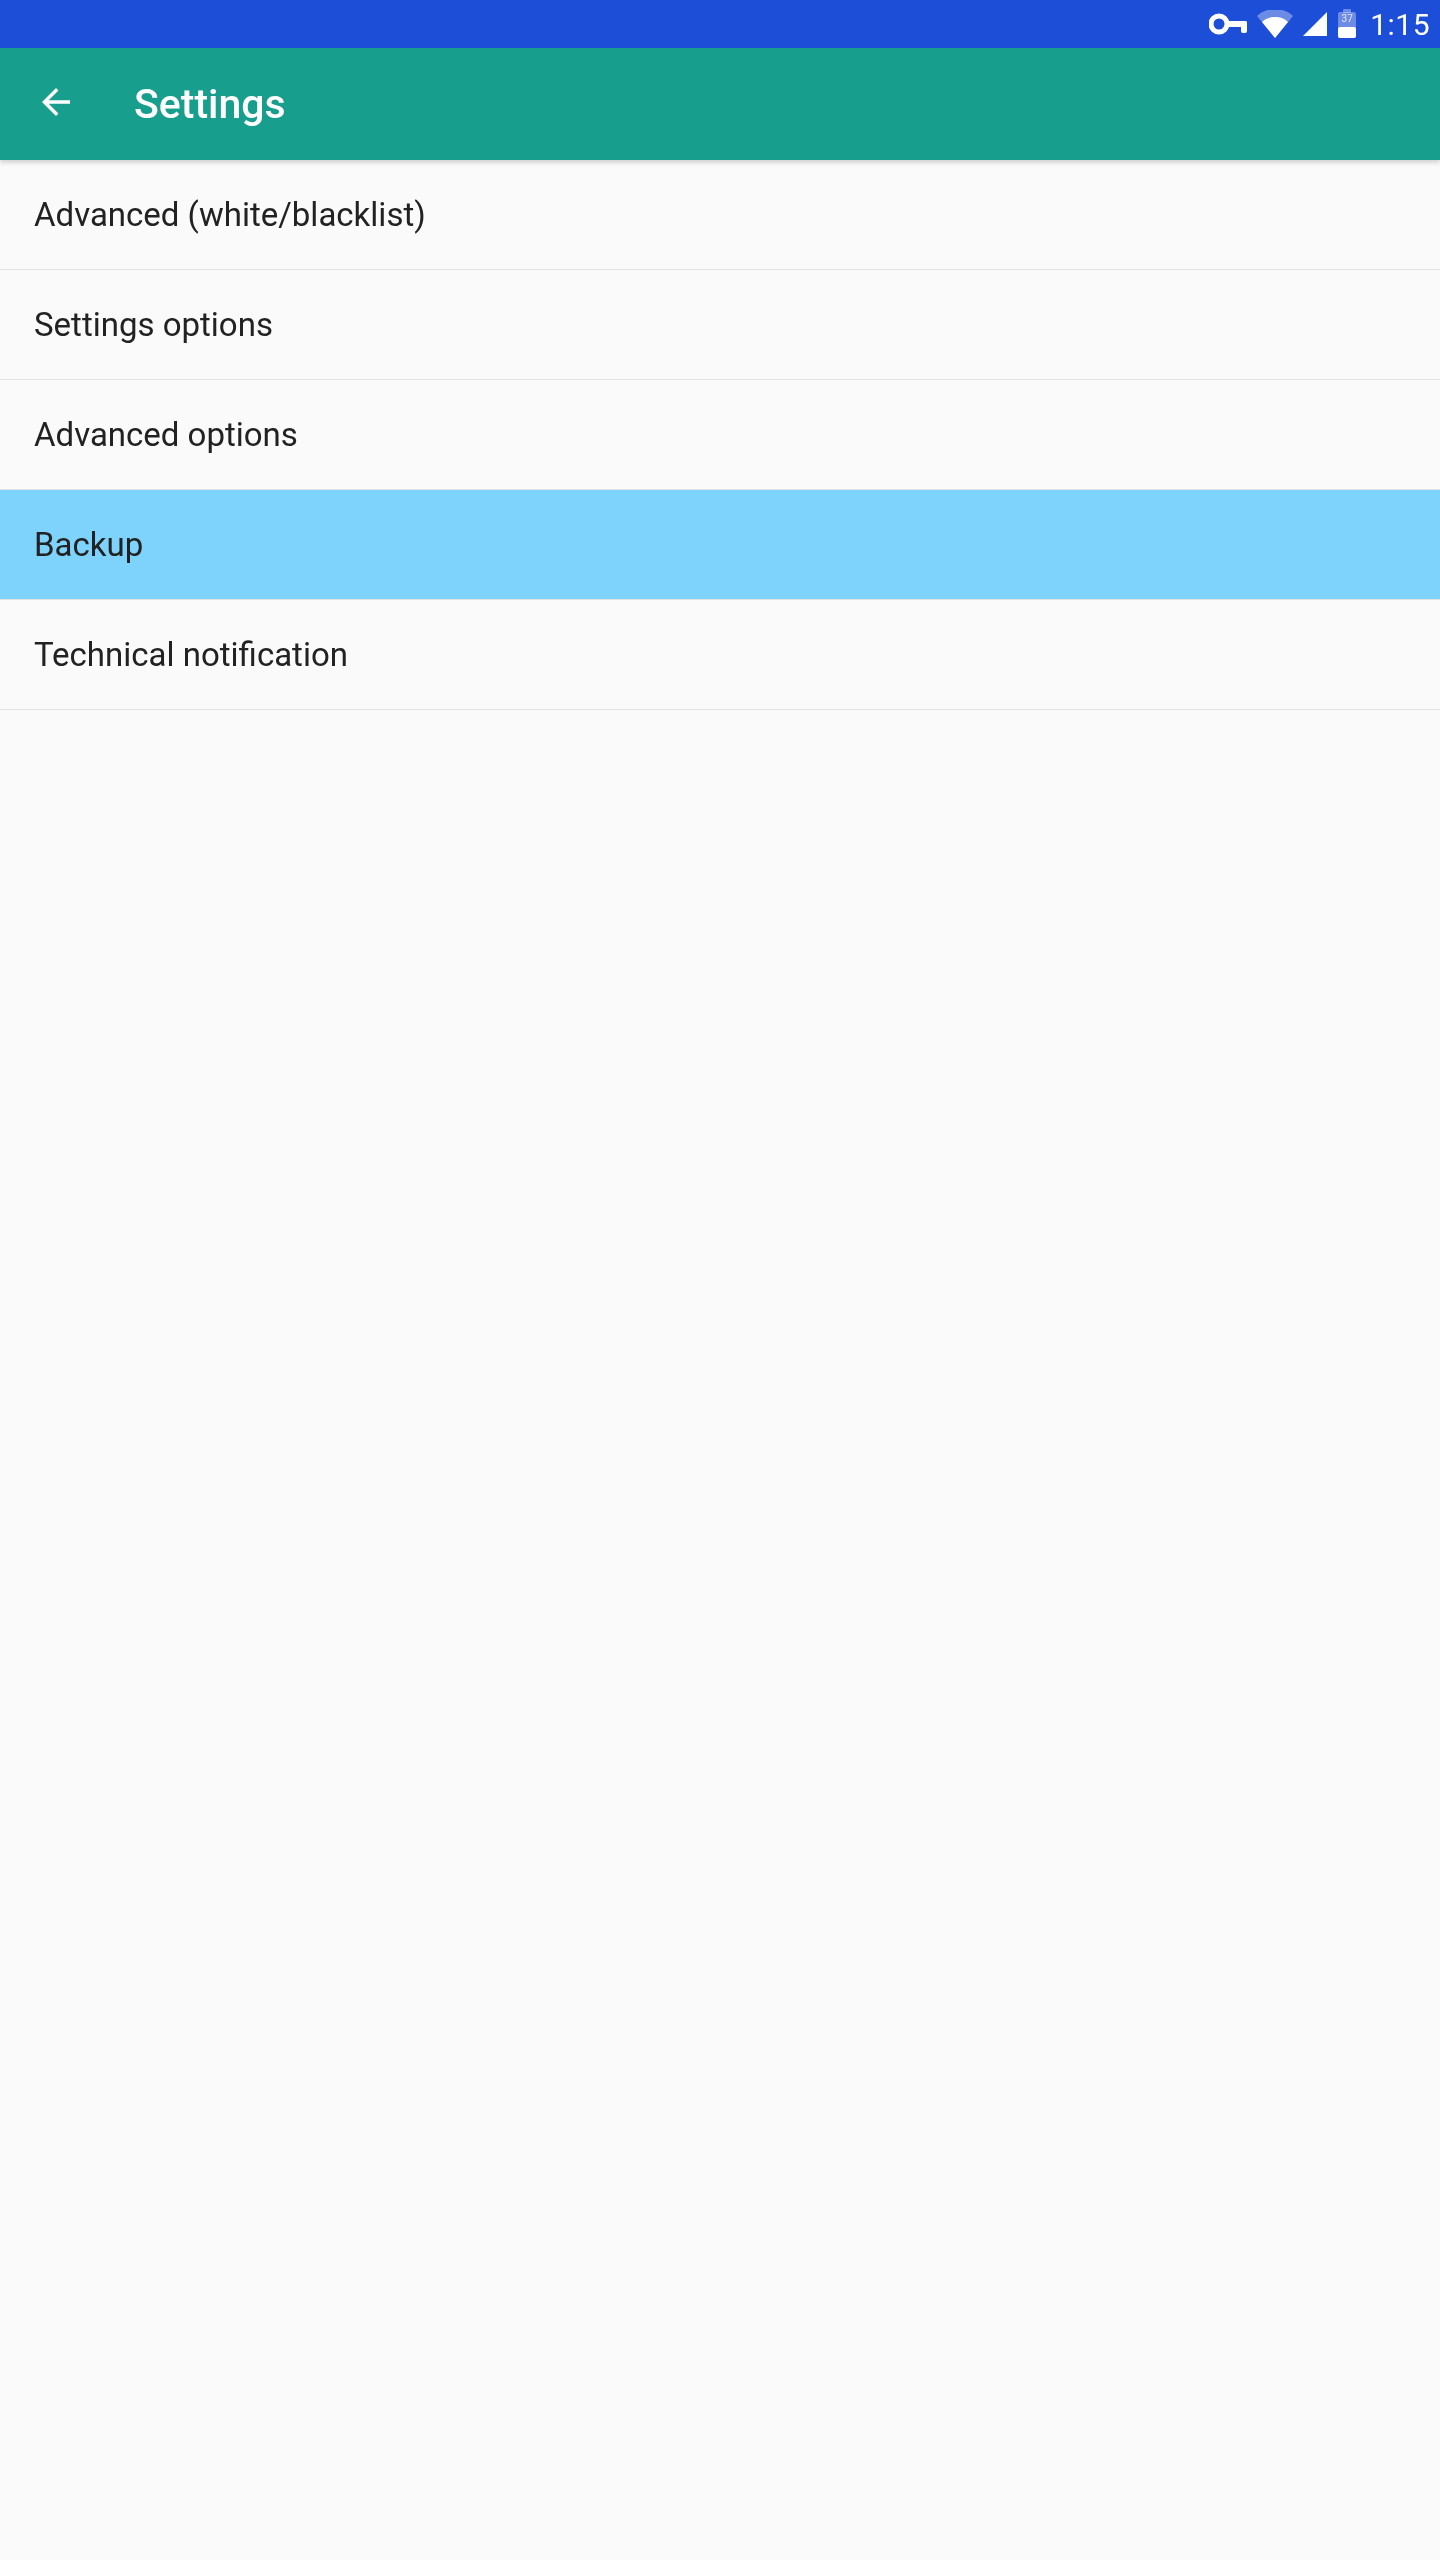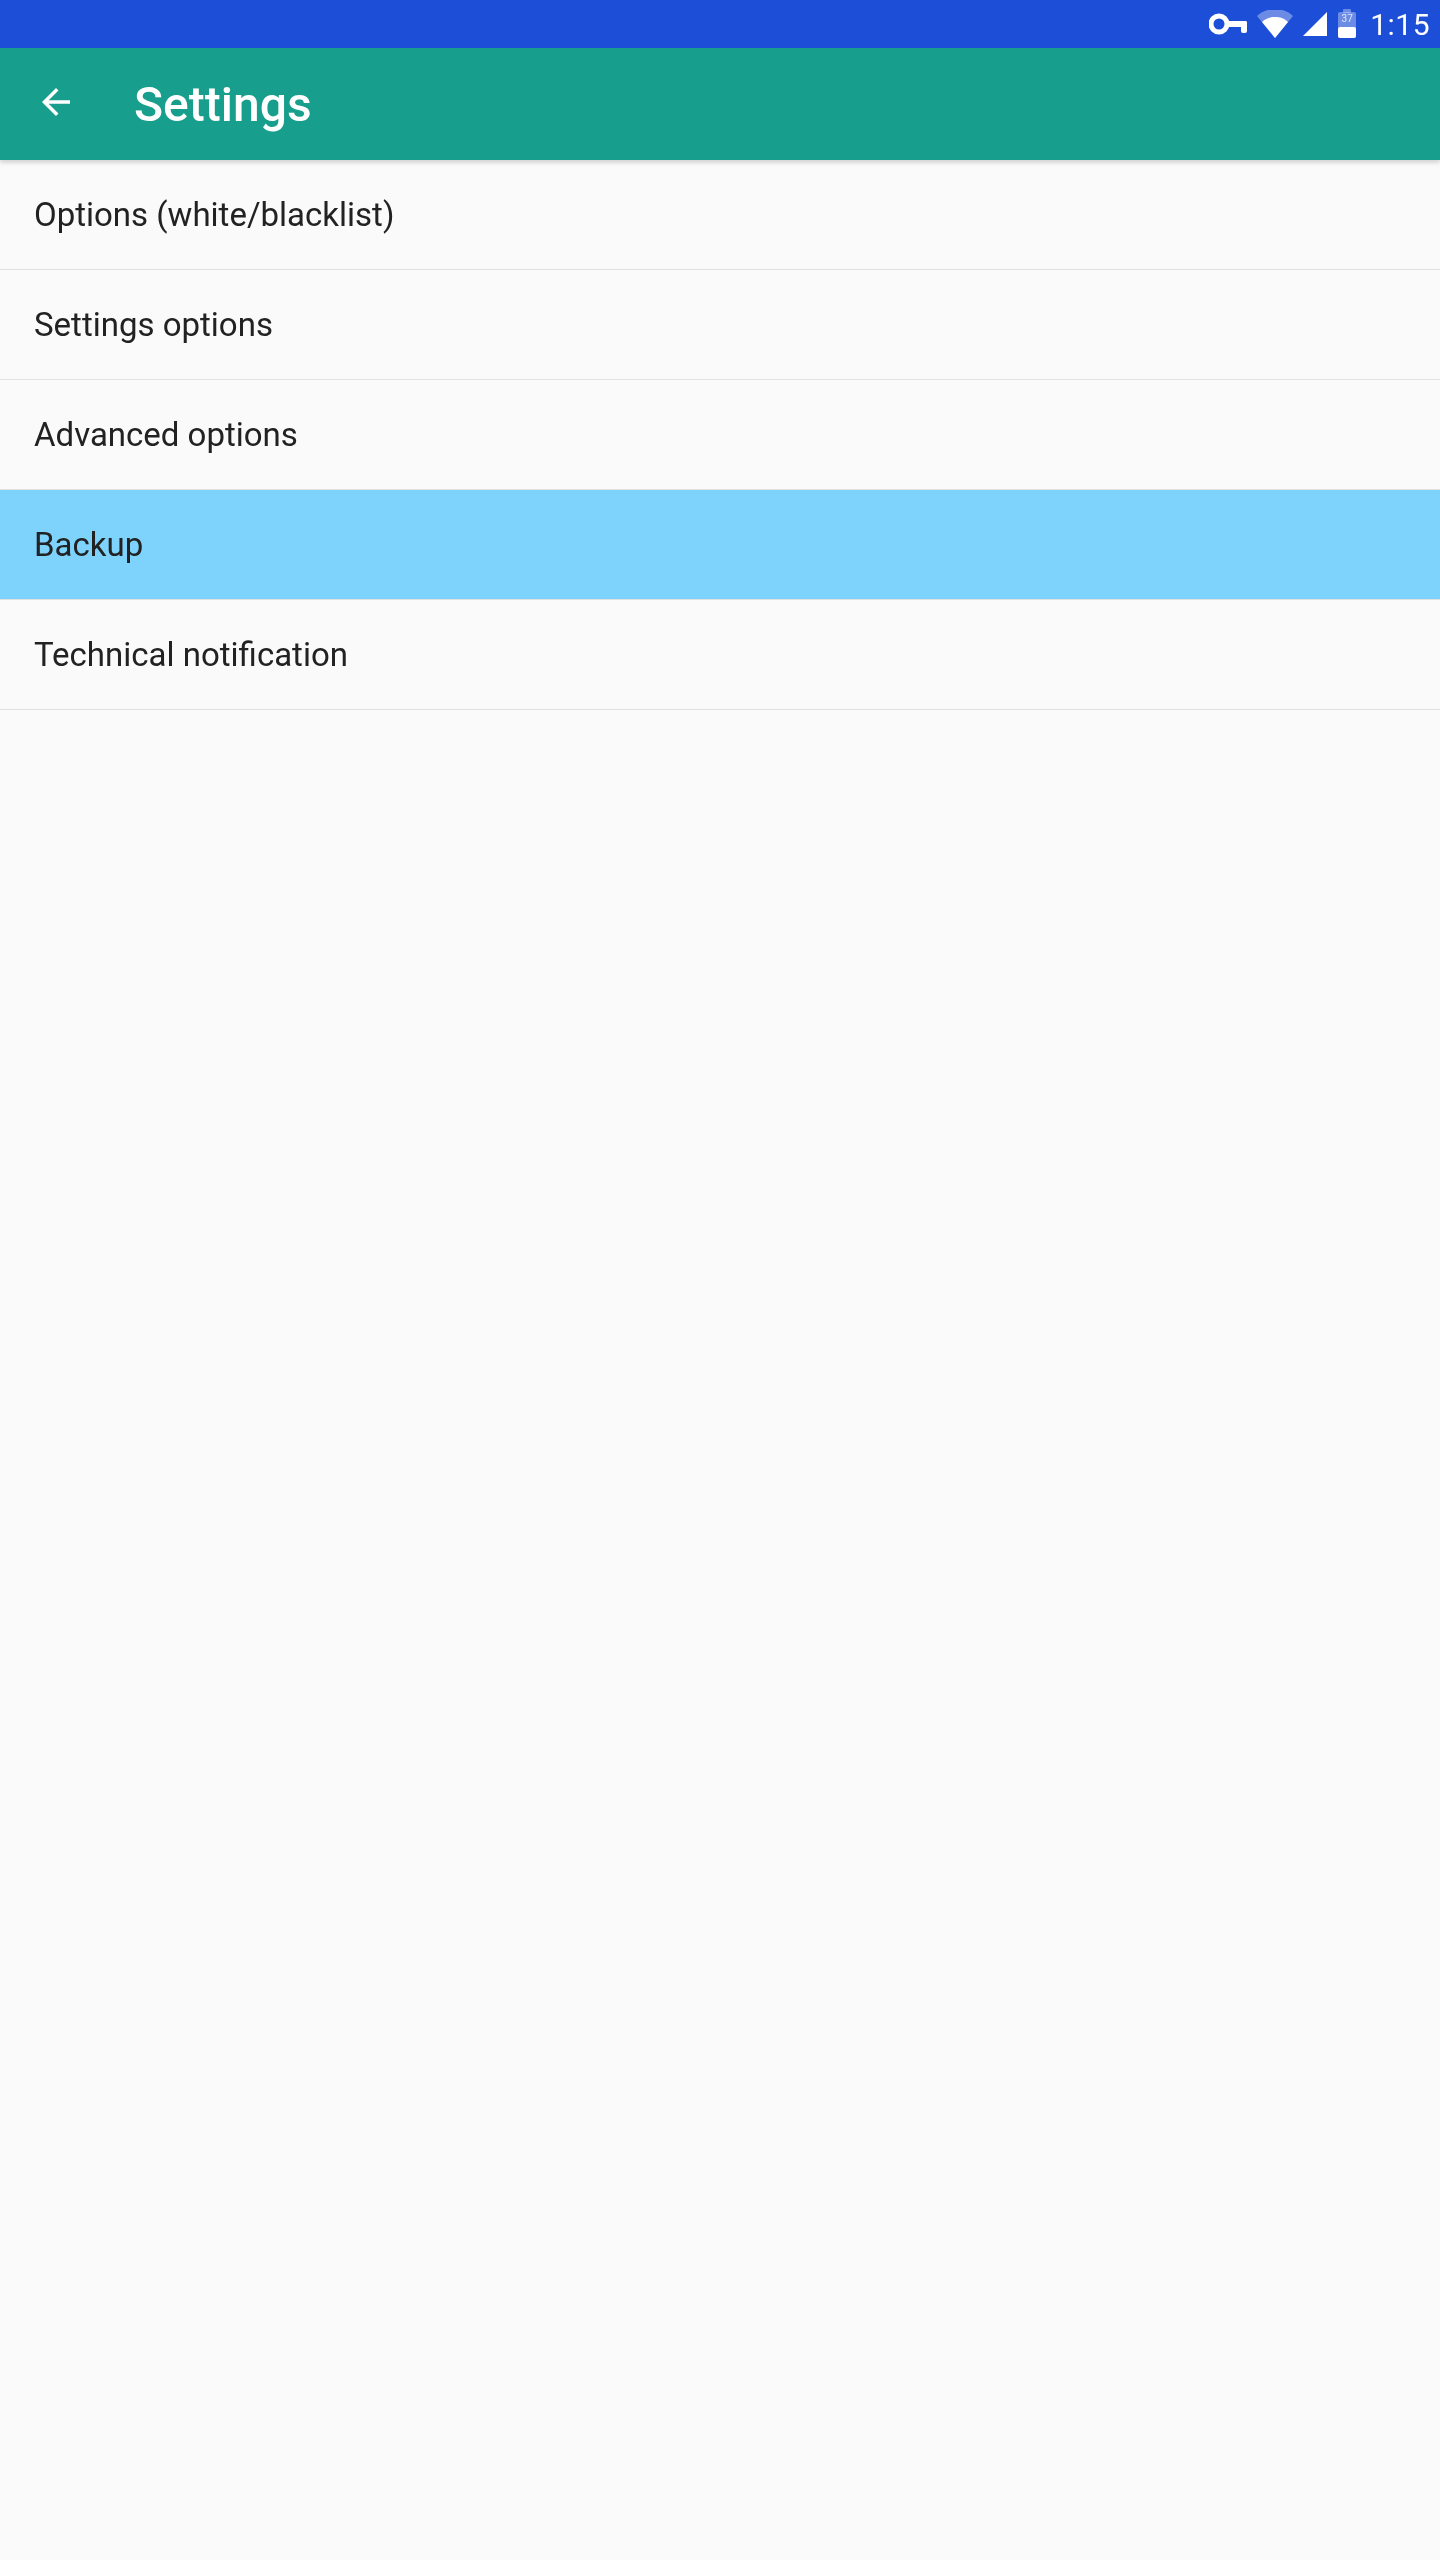--- a/index.html
+++ b/index.html
@@ -49,21 +49,21 @@
   }
   .back-button {
     width: 60px;
     height: 60px;
     display: flex;
     align-items: center;
     justify-content: center;
     margin-right: 48px;
   }
   .app-bar-title {
-    font-size: 48px;
+    font-size: 41px;
     font-weight: 500;
     color: #fff;
   }
 
   
   .settings-list {
     background: #fafafa;
   }
   .settings-item {
     height: 110px;
@@ -125,21 +125,21 @@
       <svg width="42" height="42" viewBox="0 0 24 24" fill="#ffffff">
         <path d="M20 11H7.83l5.59-5.59L12 4l-8 8 8 8 1.41-1.41L7.83 13H20v-2z"></path>
       </svg>
     </span>
   </div>
   <div class="app-bar-title">Settings</div>
 </div>
 
 <div class="settings-list">
   <div class="settings-item">
-    <span>Options (white/blacklist)</span>
+    <span>Advanced (white/blacklist)</span>
   </div>
   <div class="settings-item">
     <span>Settings options</span>
   </div>
   <div class="settings-item">
     <span>Advanced options</span>
   </div>
   <div class="settings-item pressed">
     <span>Backup</span>
   </div>

